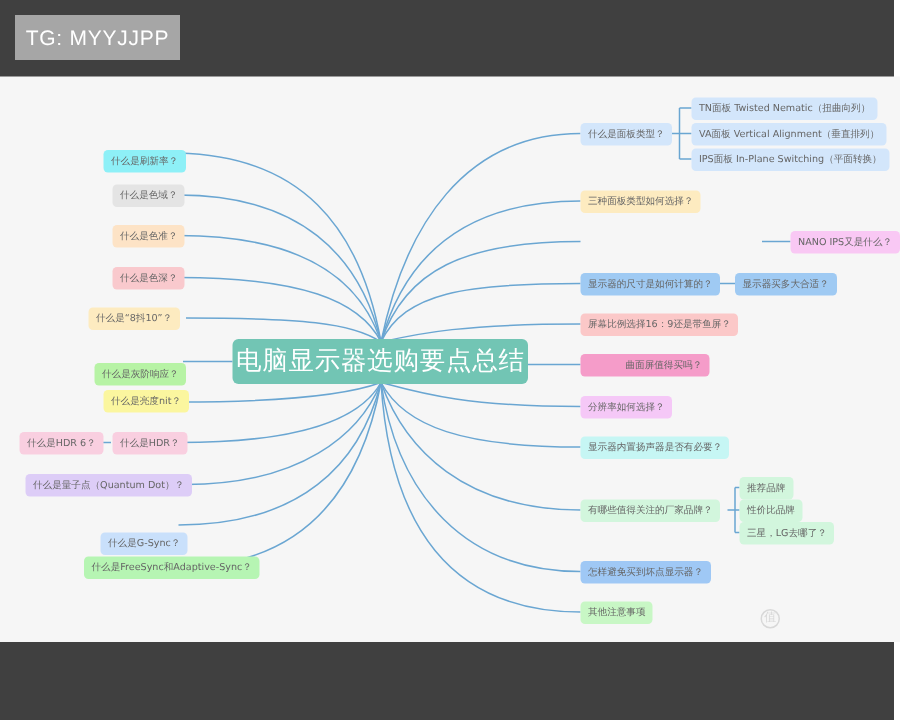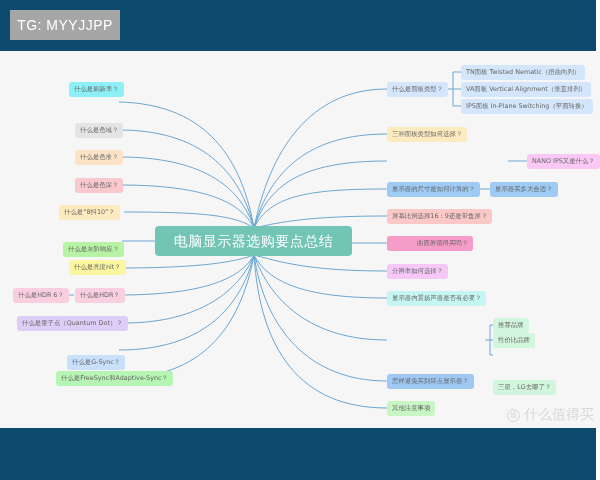--- a/index.html
+++ b/index.html
@@ -1,21 +1,21 @@
 <!DOCTYPE html>
 <html><head>
   <meta charset="utf-8">
   <style>
     * { margin: 0; padding: 0; box-sizing: border-box; }
     html, body {
       width: 600px; height: 480px; overflow: hidden;
       background: #ffffff;
       font-family: "DejaVu Sans", "Liberation Sans", sans-serif;
     }
-    .page { position: relative; width: 596px; height: 480px; background: #0c4a6e; }
+    .page { position: relative; width: 596px; height: 480px; background: #404040; }
 
     .tg-badge {
       position: absolute; left: 10px; top: 10px;
       width: 110px; height: 30px;
       background: #a6a6a6; color: #ffffff;
       font-family: "Liberation Sans", sans-serif;
       font-size: 14px; line-height: 30px; text-align: center;
       letter-spacing: 0.5px;
     }
 
@@ -39,21 +39,21 @@
       text-align: center;
     }
 
     .root {
       position: absolute;
       left: 155px; top: 226px;
       width: 197px; height: 30px;
       background: #72c5b4;
       border-radius: 4px;
       color: #ffffff;
-      font-size: 14px;
+      font-size: 17px;
       line-height: 30px;
       text-align: center;
       white-space: nowrap;
       letter-spacing: 0.5px;
     }
 
     .watermark {
       position: absolute; left: 507px; top: 406px;
       color: #d8d8d8; font-size: 14px; white-space: nowrap;
       display: flex; align-items: center; gap: 4px;
@@ -109,21 +109,21 @@
 
       <path d="M445,89 L453,89 M453,72 L453,106 M453,72 L461,72 M453,89 L461,89 M453,106 L461,106"></path>
       <path d="M508,161 L527,161"></path>
       <path d="M474,189 L490,189"></path>
       <path d="M485,340 L490,340 M490,325 L490,355 M490,325 L493,325 M490,340 L493,340 M490,355 L493,355"></path>
     </g>
   </svg>
 
   <div class="root">电脑显示器选购要点总结</div>
 
-  <div class="node" style="left:69px;top:82px;background:#8ef0f7;">什么是刷新率？</div>
+  <div class="node" style="left:69px;top:100px;background:#8ef0f7;">什么是刷新率？</div>
   <div class="node" style="left:75px;top:123px;background:#e4e4e4;">什么是色域？</div>
   <div class="node" style="left:75px;top:150px;background:#fde3c6;">什么是色准？</div>
   <div class="node" style="left:75px;top:178px;background:#f9c9cd;">什么是色深？</div>
   <div class="node" style="left:59px;top:205px;background:#fdebc0;">什么是“8抖10”？</div>
   <div class="node" style="left:63px;top:242px;background:#b7f3a5;">什么是灰阶响应？</div>
   <div class="node" style="left:69px;top:260px;background:#fbf69f;">什么是亮度nit？</div>
   <div class="node" style="left:75px;top:288px;background:#f9cfe0;">什么是HDR？</div>
   <div class="node" style="left:13px;top:288px;background:#f9cfe0;">什么是HDR 6？</div>
   <div class="node" style="left:17px;top:316px;background:#ddcdf7;">什么是量子点（Quantum Dot）？</div>
   <div class="node" style="left:67px;top:343px;background:#c9e0fb;margin-top:12px;">什么是G-Sync？</div>
@@ -134,24 +134,24 @@
   <div class="node" style="left:461px;top:82px;background:#d3e6fb;">VA面板 Vertical Alignment（垂直排列）</div>
   <div class="node" style="left:461px;top:99px;background:#d3e6fb;">IPS面板 In-Plane Switching（平面转换）</div>
   <div class="node" style="left:387px;top:127px;background:#fdebc0;">三种面板类型如何选择？</div>
   <div class="node" style="left:527px;top:154px;background:#f9c8f4;">NANO IPS又是什么？</div>
   <div class="node" style="left:387px;top:182px;background:#9fcaf3;">显示器的尺寸是如何计算的？</div>
   <div class="node" style="left:490px;top:182px;background:#9fcaf3;">显示器买多大合适？</div>
   <div class="node" style="left:387px;top:209px;background:#fbc8c8;">屏幕比例选择16：9还是带鱼屏？</div>
   <div class="node" style="left:387px;top:236px;background:#f59cc9;padding-left:30px;">曲面屏值得买吗？</div>
   <div class="node" style="left:387px;top:264px;background:#f5c8f7;">分辨率如何选择？</div>
   <div class="node" style="left:387px;top:291px;background:#c6f6f4;">显示器内置扬声器是否有必要？</div>
+  <div class="node" style="left:387px;top:333px;background:#d2f6dd;">有哪些值得关注的厂家品牌？</div>
   <div class="node" style="left:493px;top:318px;background:#d2f6dd;">推荐品牌</div>
   <div class="node" style="left:493px;top:333px;background:#d2f6dd;">性价比品牌</div>
-  <div class="node" style="left:493px;top:348px;background:#d2f6dd;margin-top:32px;">三星，LG去哪了？</div>
+  <div class="node" style="left:493px;top:348px;background:#d2f6dd;">三星，LG去哪了？</div>
   <div class="node" style="left:387px;top:374px;background:#9fc8f5;">怎样避免买到坏点显示器？</div>
   <div class="node" style="left:387px;top:401px;background:#c8f7c5;">其他注意事项</div>
 
   <div class="watermark">
     <span class="wm-icon">值</span>
-    <span>什么值得买</span>
   </div>
 
 </div>
 
 </body></html>

